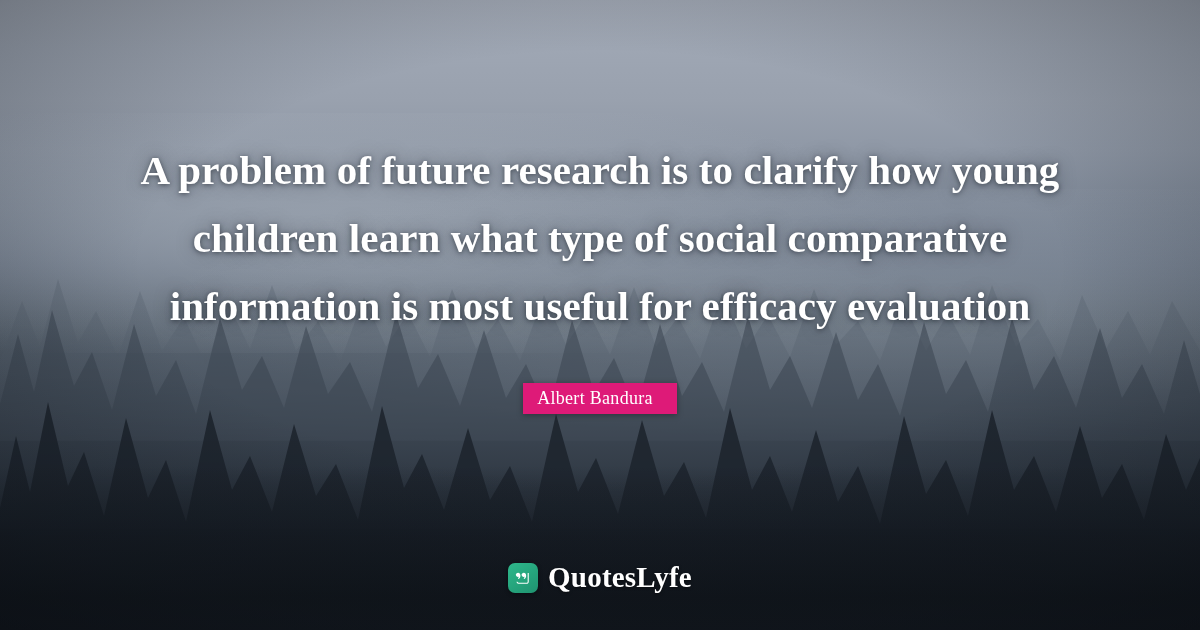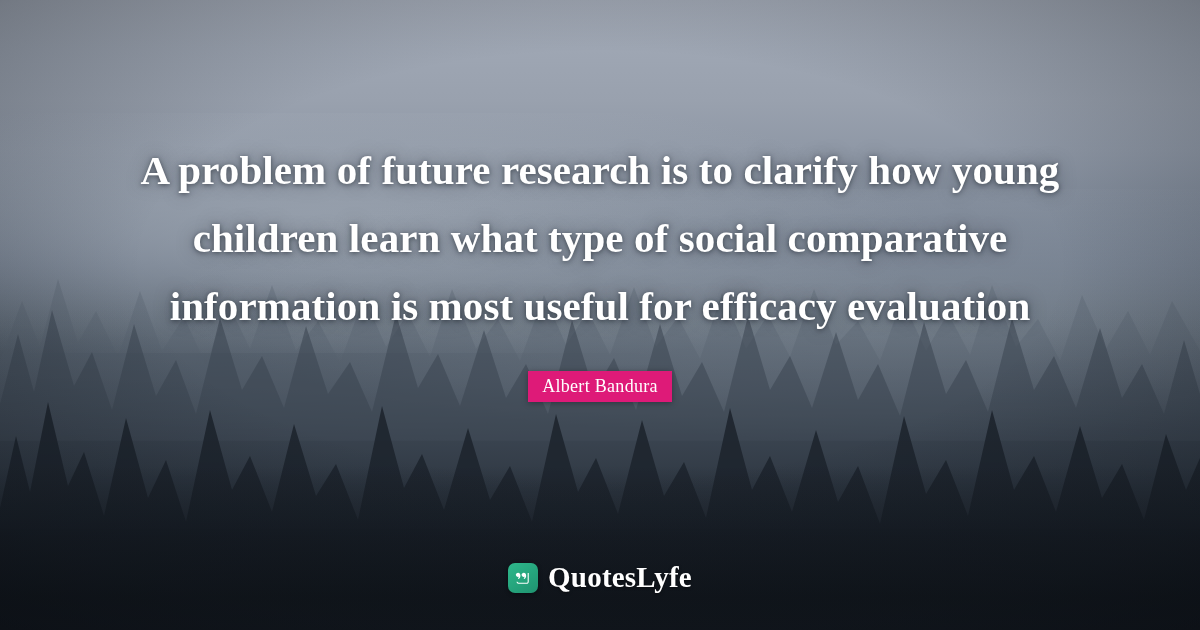--- a/index.html
+++ b/index.html
@@ -96,21 +96,21 @@
   
   .content {
     position: absolute;
     inset: 0;
     display: flex;
     flex-direction: column;
     align-items: center;
   }
 
   .quote-text {
-    margin: 4px;
+    margin: 16px;
     padding: 0 84px;
     width: 100%;
     box-sizing: border-box;
     margin-top: 136px;
     text-align: center;
     color: #ffffff;
     font-family: "Liberation Serif", serif;
     font-weight: bold;
     font-size: 41px;
     line-height: 68px;
@@ -120,21 +120,21 @@
 
   .author-badge {
     margin-top: 27px;
     display: inline-block;
     background: #de1a78;
     color: #ffffff;
     font-family: "Liberation Serif", serif;
     font-weight: normal;
     font-size: 18px;
     line-height: 1;
-    padding: 6px 14px 7px 14px;
+    padding: 6px 24px 7px 14px;
     letter-spacing: 0.3px;
     box-shadow: 0 1px 6px rgba(0,0,0,0.35);
   }
 
   .brand {
     position: absolute;
     left: 0;
     right: 0;
     bottom: 36px;
     display: flex;

